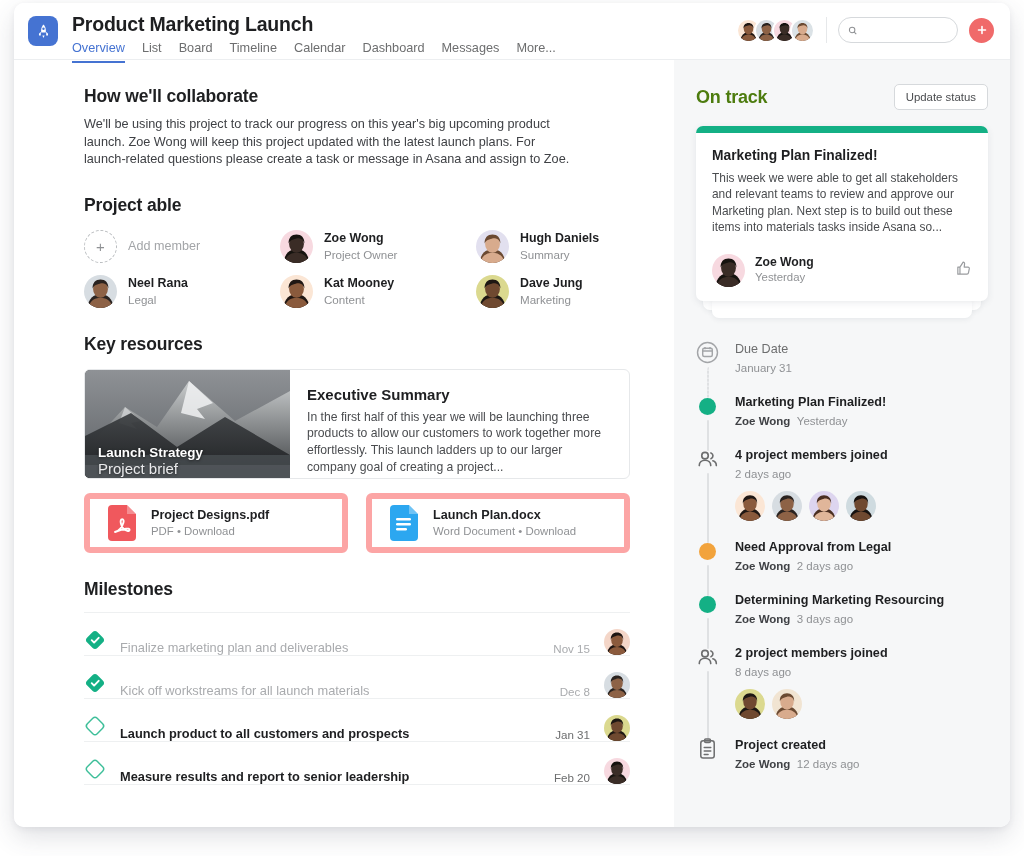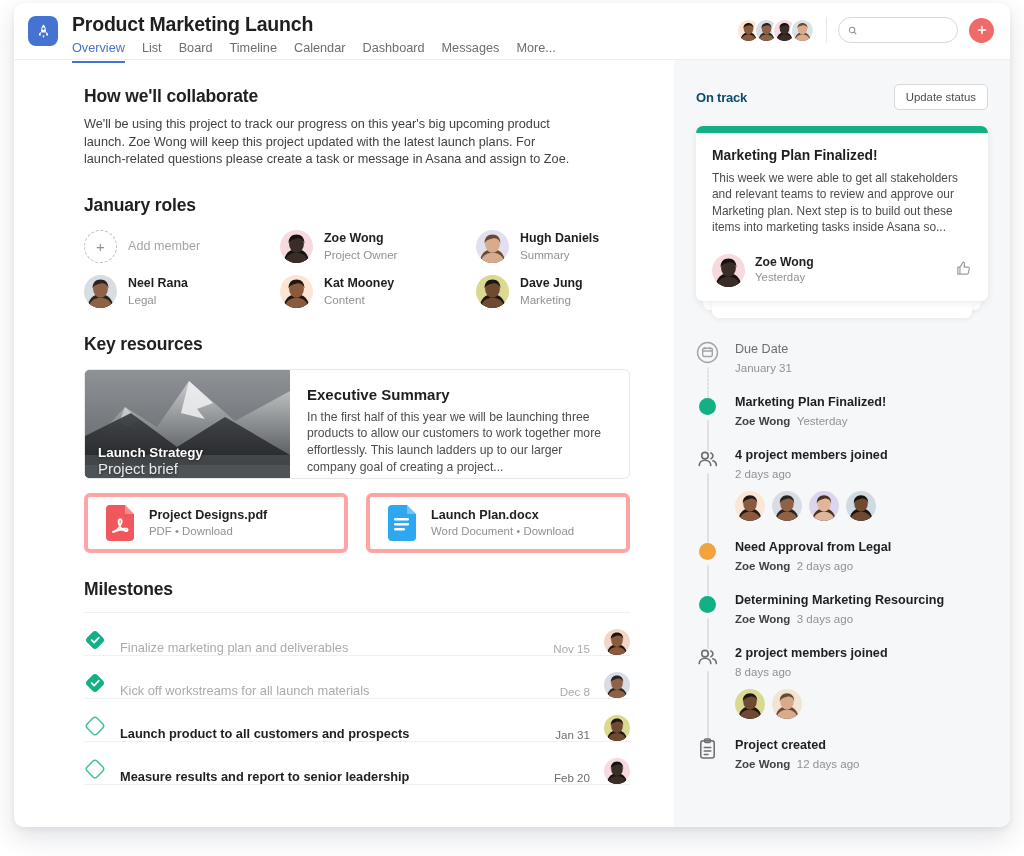--- a/index.html
+++ b/index.html
@@ -132,21 +132,21 @@
   #res-thumb .cap .t2 { font-size: 15px; color: #e9eaec; line-height: 15px; }
   #res-body { padding: 16px 18px 0 17px; }
   #res-body .rt { font-size: 15px; font-weight: 600; color: #1e1f21; }
   #res-body .rd {
     font-size: 12.2px; color: #4a4c4f; line-height: 16.6px;
     margin-top: 6px; max-width: 338px;
   }
 
   #files { display: flex; gap: 18px; margin-top: 14px; }
   .file-card {
-    flex: 1; height: 60px; border: 4px solid #fca5a5; border-radius: 6px;
+    flex: 1; height: 60px; border: 6px solid #fca5a5; border-radius: 6px;
     display: flex; align-items: center; gap: 13px; padding: 12px 15px;
     background: #fff; cursor: pointer;
   }
   .file-ico { width: 33px; height: 36px; flex: none; }
   .file-name { font-size: 12.6px; font-weight: 700; color: #1e1f21; line-height: 16px; }
   .file-meta { font-size: 11.4px; color: #8f9194; line-height: 15px; margin-top: 1px; }
 
   
   #ms-head { margin-top: 26px; }
   #ms-list { margin-top: 12px; border-top: 1px solid #eef0f1; }
@@ -154,21 +154,21 @@
     display: flex; align-items: flex-end; gap: 14px;
     height: 43px; border-bottom: 1px solid #eef0f1; cursor: pointer;
   }
   .ms-label { font-size: 12.8px; font-weight: 600; color: #1e1f21; flex: 1; }
   .ms-row.done .ms-label { color: #a9abae; font-weight: 400; }
   .ms-date { font-size: 11.6px; color: #6d6e6f; }
   .ms-row.done .ms-date { color: #a9abae; }
 
   
   #side-head { display: flex; align-items: center; }
-  #status-title { font-size: 13px; font-weight: 700; color: #0c4a6e; letter-spacing: -.2px; }
+  #status-title { font-size: 18px; font-weight: 700; color: #4d7c0f; letter-spacing: -.2px; }
   #update-status {
     margin-left: auto; font-size: 11.4px; color: #4a4c4f;
     background: #fff; border: 1px solid #d6d9dc; border-radius: 5px;
     padding: 6px 11px; cursor: pointer;
     font-family: "Liberation Sans", sans-serif;
   }
 
   #card-stack { position: relative; margin-top: 16px; }
   .stack-ghost {
     position: absolute; left: 0; right: 0; height: 22px;
@@ -294,21 +294,21 @@
     </div>
   </div>
 
   <div id="body">
 
     <div id="main">
 
       <h2 class="sec">How we'll collaborate</h2>
       <p class="intro">We'll be using this project to track our progress on this year's big upcoming product launch. Zoe Wong will keep this project updated with the latest launch plans. For launch-related questions please create a task or message in Asana and assign to Zoe.</p>
 
-      <h2 class="sec" style="margin-top:26px">January roles</h2>
+      <h2 class="sec" style="margin-top:26px">Project able</h2>
       <div id="roles-grid">
         <div class="role">
           <div class="add-member-circle">+</div>
           <div class="add-member-label">Add member</div>
         </div>
       <div class="role">
             <div class="av" style="width: 33px; height: 33px;">
               <svg viewBox="0 0 40 40">
                 <rect width="40" height="40" fill="#f7d9e0"></rect>
                 <circle cx="20" cy="38" r="15" fill="#16130f"></circle>
@@ -527,21 +527,21 @@
         <button id="update-status">Update status</button>
       </div>
 
       <div id="card-stack">
         <div class="stack-ghost g1"></div>
         <div class="stack-ghost g2"></div>
         <div id="status-card">
           <div id="status-bar"></div>
           <div id="status-inner">
             <div id="status-hd">Marketing Plan Finalized!</div>
-            <div id="status-body">This week we were able to get all stakeholders and relevant teams to review and approve our Marketing plan. Next step is to build out these items into marketing tasks inside Asana so...</div>
+            <div id="status-body">This week we were able to get all stakeholders and relevant teams to review and approve our Marketing plan. Next step is to build out these items into materials tasks inside Asana so...</div>
             <div id="status-author">
               <div class="av" style="width: 33px; height: 33px;">
                   <svg viewBox="0 0 40 40">
                     <rect width="40" height="40" fill="#f7d9e0"></rect>
                     <circle cx="20" cy="38" r="15" fill="#16130f"></circle>
                     <path d="M6 40c0-8 6.3-12.5 14-12.5S34 32 34 40z" fill="#3a2c26"></path>
                     <ellipse cx="20" cy="17" rx="9" ry="10.5" fill="#3a2c26"></ellipse>
                     <path d="M10.5 16.5c-.6-7 3.8-11 9.5-11s10.1 4 9.5 11c-.8-4.2-3-5.8-5.5-6.2-3.4-.6-5.2.6-8 1.3-2.5.6-4.4 1.9-5.5 4.9z" fill="#16130f"></path>
                   </svg>
                 </div>

